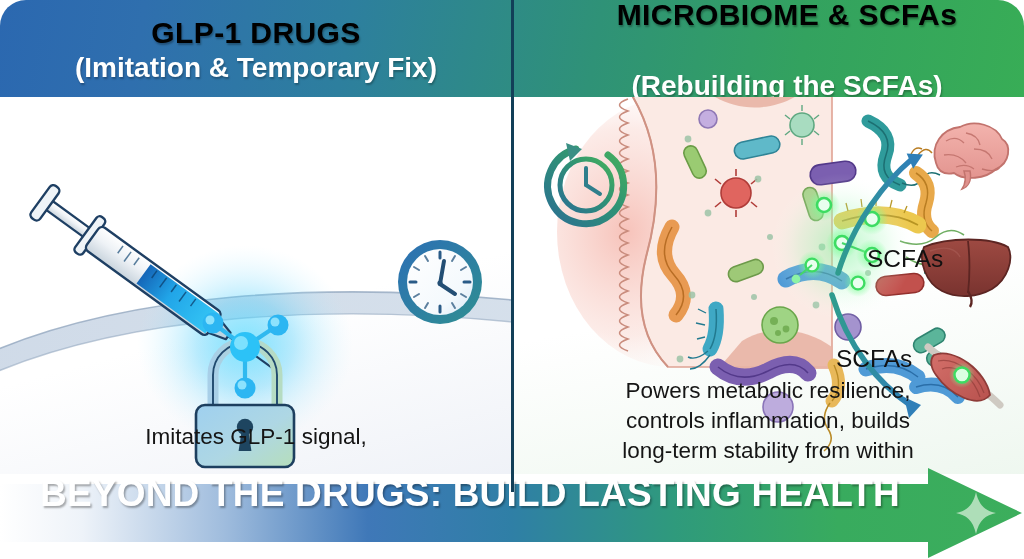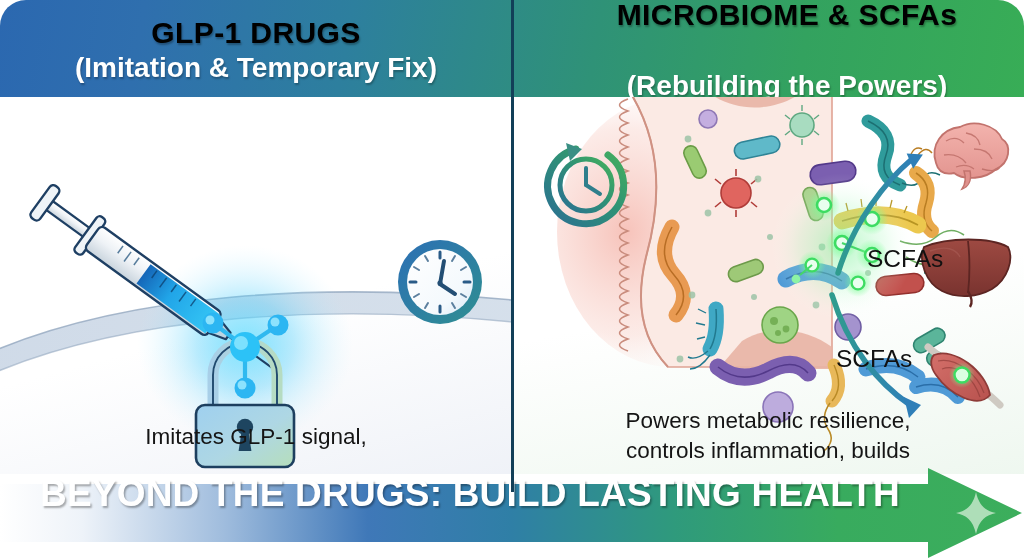--- a/index.html
+++ b/index.html
@@ -130,21 +130,21 @@
 
   <div class="header-bar"></div>
 
   <div class="header-half left">
     <div class="hdr-title">GLP-1 DRUGS</div>
     <div class="hdr-sub">(Imitation &amp; Temporary Fix)</div>
   </div>
 
   <div class="header-half right">
     <div class="hdr-title">MICROBIOME &amp; SCFAs</div>
-    <div class="hdr-sub">(Rebuilding the Powers)</div>
+    <div class="hdr-sub">(Rebuilding the SCFAs)</div>
   </div>
 
   <div class="panel left">
 
     <svg class="svg-layer" width="512" height="377" viewBox="0 0 512 377">
       <defs>
         <radialGradient id="molGlow" cx="50%" cy="50%" r="50%">
           <stop offset="0%" stop-color="#6fe2ff" stop-opacity="0.85"></stop>
           <stop offset="45%" stop-color="#49cdfb" stop-opacity="0.38"></stop>
           <stop offset="100%" stop-color="#bfeeff" stop-opacity="0"></stop>
@@ -499,20 +499,21 @@
       </g>
 
       <text x="355" y="170" font-family="Liberation Sans, sans-serif" font-size="24.5" fill="#111111" font-weight="normal">SCFAs</text>
     </svg>
 
     <div style="position:absolute;left:324px;top:248px;font-size:24.5px;color:#111;background:transparent;">SCFAs</div>
 
     <div class="caption right">
       <div>Powers metabolic resilience,</div>
       <div>controls inflammation, builds</div>
+      <div>long-term stability from within</div>
     </div>
   </div>
 
   <div class="divider"></div>
 
   <svg class="bottom-band" width="1024" height="93" viewBox="0 0 1024 93">
     <defs>
       <linearGradient id="bannerGrad" x1="0" y1="0" x2="1" y2="0">
         <stop offset="0%" stop-color="#ffffff"></stop>
         <stop offset="8%" stop-color="#eef3f9"></stop>

